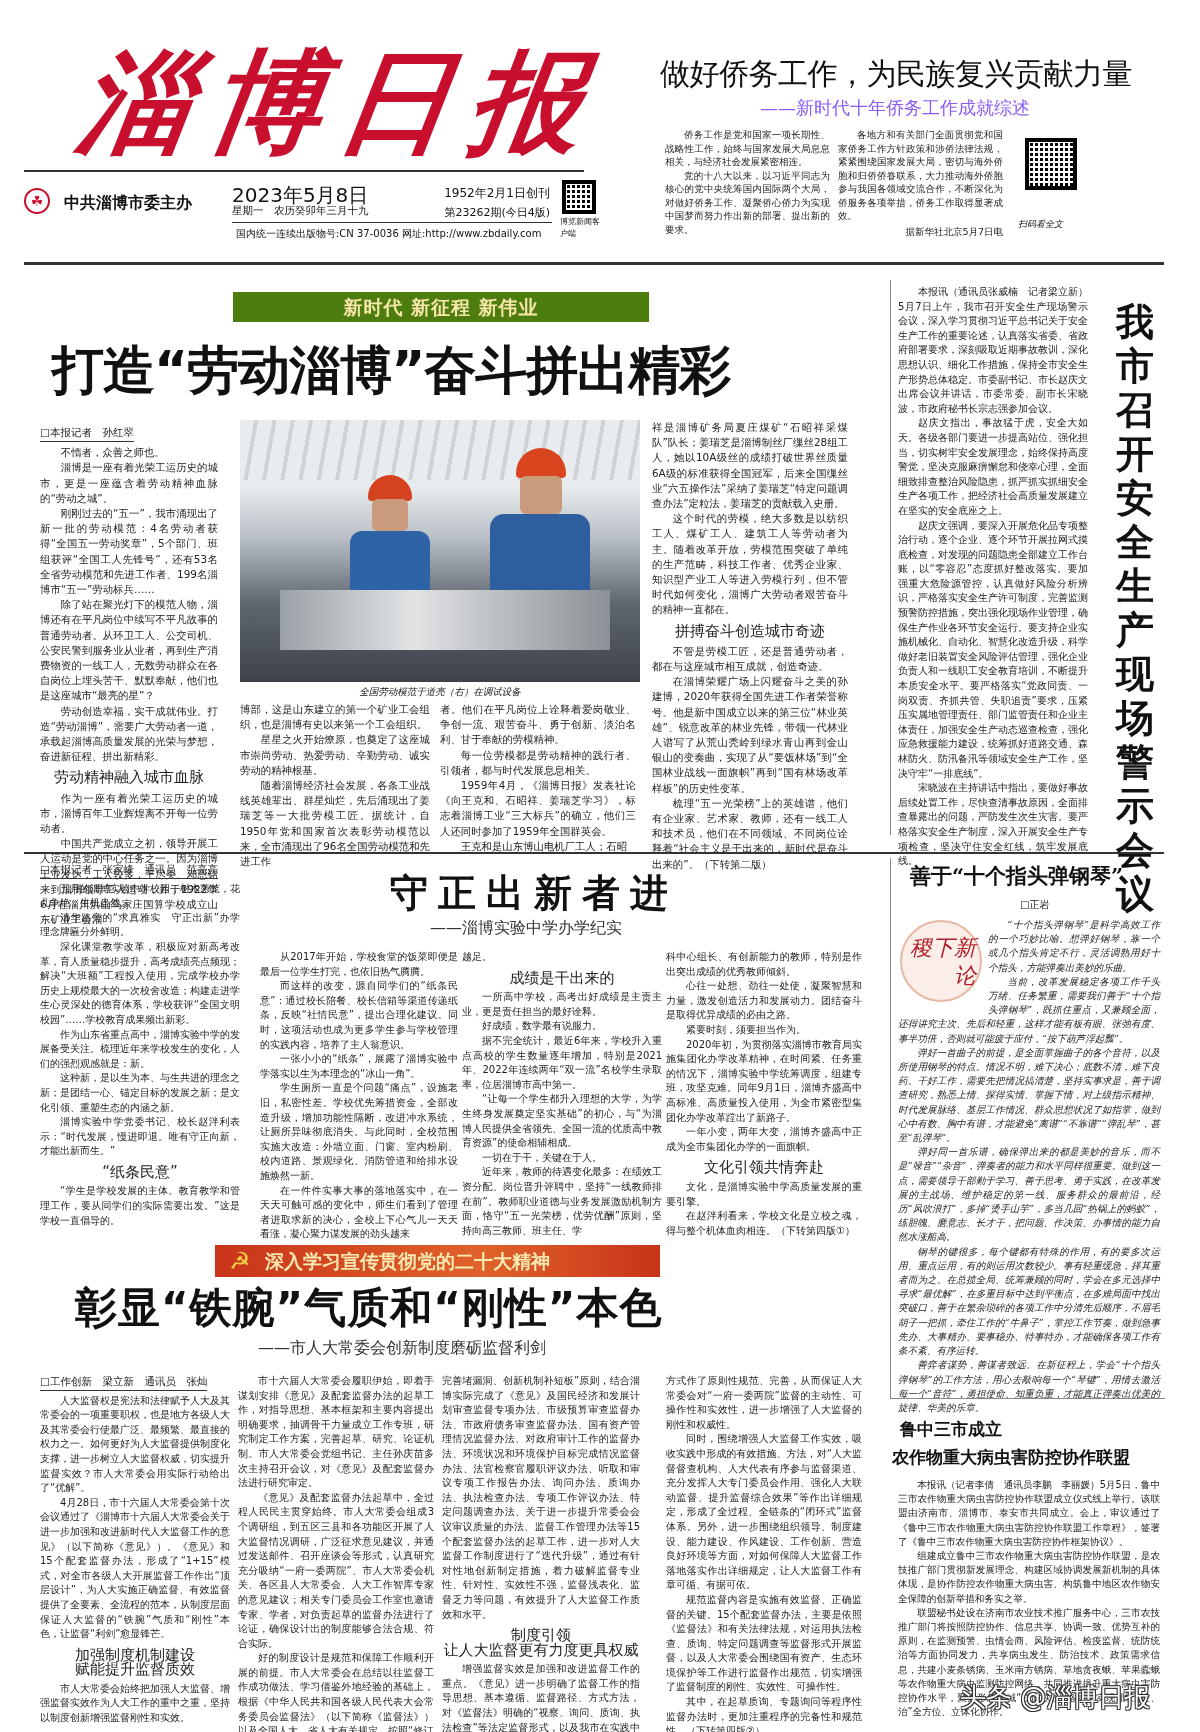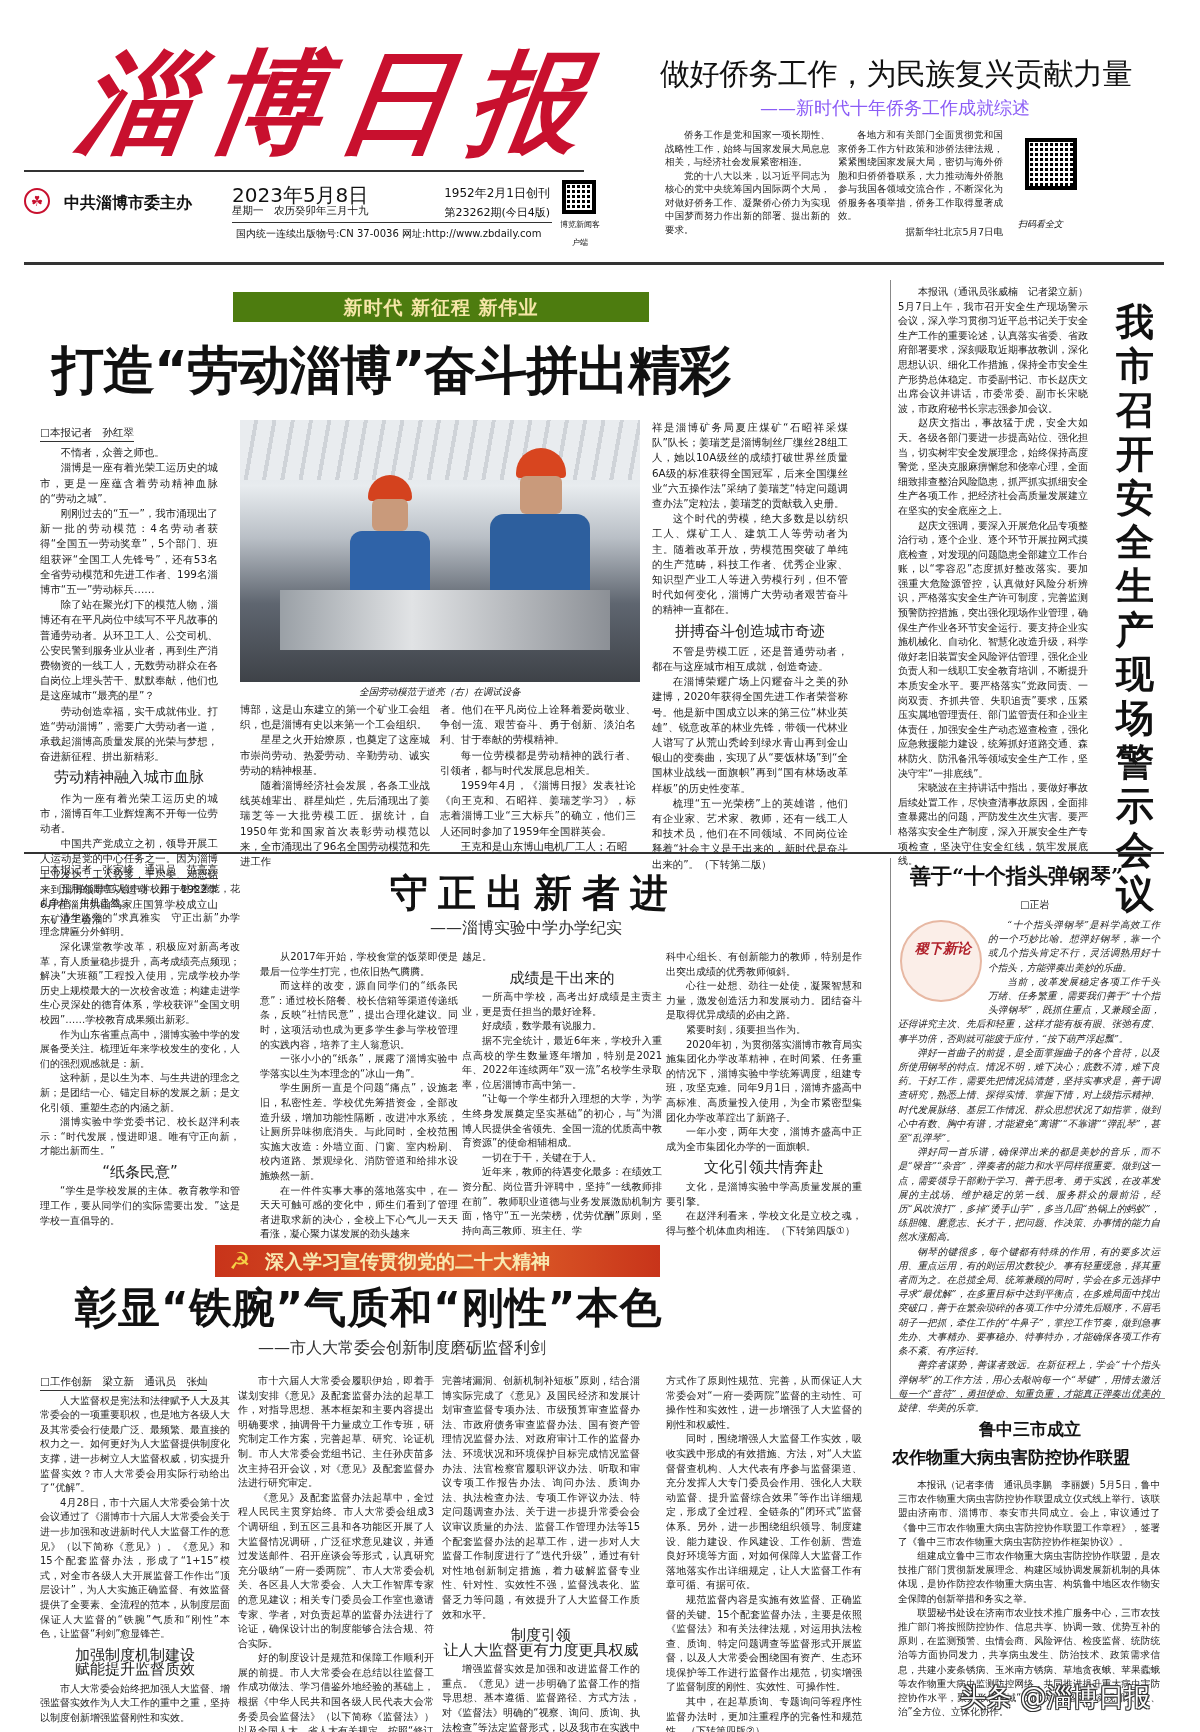--- a/index.html
+++ b/index.html
@@ -24,21 +24,21 @@
 <div class="abs rule" style="left:24px;top:170px;width:560px;height:1.5px"></div>
 <div class="abs" style="left:24px;top:188px;width:26px;height:26px;border-radius:50%;border:2px solid #c8102e;color:#c8102e;font-size:14px;text-align:center;line-height:22px;font-weight:bold">☘</div>
 <div class="abs" style="left:64px;top:193px;font-size:16px;font-weight:bold;font-family:'DejaVu Serif',serif">中共淄博市委主办</div>
 <div class="abs" style="left:232px;top:182px;font-size:20px">2023年5月8日</div>
 <div class="abs" style="left:232px;top:204px;font-size:10.5px">星期一　农历癸卯年三月十九</div>
 <div class="abs" style="left:420px;top:185px;font-size:12px;width:130px;text-align:right">1952年2月1日创刊</div>
 <div class="abs" style="left:420px;top:205px;font-size:11px;width:130px;text-align:right">第23262期(今日4版)</div>
 <div class="abs rule" style="left:232px;top:222px;width:320px;height:1px"></div>
 <div class="abs" style="left:236px;top:227px;font-size:10px;white-space:nowrap">国内统一连续出版物号:CN 37-0036  网址:http://www.zbdaily.com</div>
 <div class="abs qr2" style="left:562px;top:180px;width:34px;height:34px"></div>
-<div class="abs" style="left:560px;top:216px;width:40px;font-size:8px;line-height:18px;text-align:center">博览新闻客户端</div>
+<div class="abs" style="left:560px;top:216px;width:40px;font-size:8px;line-height:12px;">博览新闻客户端</div>
 
 <div class="abs" style="left:660px;top:54px;font-size:30px;font-family:'DejaVu Sans',sans-serif;white-space:nowrap;letter-spacing:-0.5px">做好侨务工作，为民族复兴贡献力量</div>
 <div class="abs" style="left:760px;top:96px;font-size:18px;color:#8b5cf6;white-space:nowrap">——新时代十年侨务工作成就综述</div>
 <div class="abs txt" style="left:665px;top:128px;width:165px;font-size:9.5px;line-height:13.5px">
   <p>侨务工作是党和国家一项长期性、战略性工作，始终与国家发展大局息息相关，与经济社会发展紧密相连。</p>
   <p>党的十八大以来，以习近平同志为核心的党中央统筹国内国际两个大局，对做好侨务工作、凝聚侨心侨力为实现中国梦而努力作出新的部署、提出新的要求。</p>
 </div>
 <div class="abs txt" style="left:838px;top:128px;width:165px;font-size:9.5px;line-height:13.5px">
   <p>各地方和有关部门全面贯彻党和国家侨务工作方针政策和涉侨法律法规，紧紧围绕国家发展大局，密切与海外侨胞和归侨侨眷联系，大力推动海外侨胞参与我国各领域交流合作，不断深化为侨服务各项举措，侨务工作取得显著成效。</p>
   <div style="text-align:right;margin-top:2px">据新华社北京5月7日电</div>
@@ -151,21 +151,21 @@
   <p>一年小变，两年大变，淄博齐盛高中正成为全市集团化办学的一面旗帜。</p>
   <div class="sub-h">文化引领共情奔赴</div>
   <p>文化，是淄博实验中学高质量发展的重要引擎。</p>
   <p>在赵泮利看来，学校文化是立校之魂，得与整个机体血肉相连。（下转第四版①）</p>
 </div>
 
 <div class="abs" style="left:890px;top:858px;width:1px;height:540px;background:#888"></div>
 <div class="abs serifb" style="left:910px;top:862px;font-size:21px;white-space:nowrap">善于“十个指头弹钢琴”</div>
 <div class="abs" style="left:1020px;top:898px;font-size:10px">□正岩</div>
 <div class="abs" style="left:900px;top:920px;width:82px;height:82px;border-radius:50%;border:2px solid #e7b8a3;background:#fbeee8">
-  <span style="position:absolute;left:8px;top:12px;width:66px;font-size:14px;line-height:28px;color:#b0202a;font-family:'DejaVu Serif',serif;font-style:italic;font-weight:bold;word-break:break-all;text-align:center">稷下新论</span>
+  <span style="position:absolute;left:8px;top:12px;width:66px;font-size:22px;line-height:28px;color:#b0202a;font-family:'DejaVu Serif',serif;font-style:italic;font-weight:normal;word-break:break-all;text-align:right">稷下新论</span>
 </div>
 <div class="abs txt" style="left:898px;top:918px;width:262px;font-size:9.6px;line-height:14.2px;font-family:'DejaVu Serif',serif;font-style:italic">
   <div style="float:left;width:90px;height:88px"></div>
   <p>“十个指头弹钢琴”是科学高效工作的一个巧妙比喻。想弹好钢琴，靠一个或几个指头肯定不行，灵活调熟用好十个指头，方能弹奏出美妙的乐曲。</p>
   <p>当前，改革发展稳定各项工作千头万绪、任务繁重，需要我们善于“十个指头弹钢琴”，既抓住重点，又兼顾全面，还得讲究主次、先后和轻重，这样才能有板有眼、张弛有度、事半功倍，否则就可能疲于应付，“按下葫芦浮起瓢”。</p>
   <p>弹好一首曲子的前提，是全面掌握曲子的各个音符，以及所使用钢琴的特点。情况不明，难下决心；底数不清，难下良药。干好工作，需要先把情况搞清楚，坚持实事求是，善于调查研究，熟悉上情、探得实情、掌握下情，对上级指示精神、时代发展脉络、基层工作情况、群众思想状况了如指掌，做到心中有数、胸中有谱，才能避免“离谱”“不靠谱”“弹乱琴”，甚至“乱弹琴”。</p>
   <p>弹好同一首乐谱，确保弹出来的都是美妙的音乐，而不是“噪音”“杂音”，弹奏者的能力和水平同样很重要。做到这一点，需要领导干部勤于学习、善于思考、勇于实践，在改革发展的主战场、维护稳定的第一线、服务群众的最前沿，经历“风吹浪打”，多掉“烫手山芋”，多当几回“热锅上的蚂蚁”，练胆魄、磨意志、长才干，把问题、作决策、办事情的能力自然水涨船高。</p>
   <p>钢琴的键很多，每个键都有特殊的作用，有的要多次运用、重点运用，有的则运用次数较少。事有轻重缓急，择其重者而为之。在总揽全局、统筹兼顾的同时，学会在多元选择中寻求“最优解”，在多重目标中达到平衡点，在多难局面中找出突破口，善于在繁杂琐碎的各项工作中分清先后顺序，不眉毛胡子一把抓，牵住工作的“牛鼻子”，掌控工作节奏，做到急事先办、大事精办、要事稳办、特事特办，才能确保各项工作有条不紊、有序运转。</p>
   <p>善弈者谋势，善谋者致远。在新征程上，学会“十个指头弹钢琴”的工作方法，用心去敲响每一个“琴键”，用情去激活每一个“音符”，勇担使命、知重负重，才能真正弹奏出优美的旋律、华美的乐章。</p>
 </div>
@@ -197,21 +197,21 @@
   <p>增强监督实效是加强和改进监督工作的重点。《意见》进一步明确了监督工作的指导思想、基本遵循、监督路径、方式方法，对《监督法》明确的“视察、询问、质询、执法检查”等法定监督形式，以及我市在实践中创新形成的“专题询问、专项工作评议”等监督</p>
 </div>
 <div class="abs txt" style="left:666px;top:1374px;width:196px;font-size:10px;line-height:14.6px">
   <p style="text-indent:0">方式作了原则性规范、完善，从而保证人大常委会对“一府一委两院”监督的主动性、可操作性和实效性，进一步增强了人大监督的刚性和权威性。</p>
   <p>同时，围绕增强人大监督工作实效，吸收实践中形成的有效措施、方法，对“人大监督督查机构、人大代表有序参与监督渠道、充分发挥人大专门委员会作用、强化人大联动监督、提升监督综合效果”等作出详细规定，形成了全过程、全链条的“闭环式”监督体系。另外，进一步围绕组织领导、制度建设、能力建设、作风建设、工作创新、营造良好环境等方面，对如何保障人大监督工作落地落实作出详细规定，让人大监督工作有章可循、有据可依。</p>
   <p>规范监督内容是实施有效监督、正确监督的关键。15个配套监督办法，主要是依照《监督法》和有关法律法规，对运用执法检查、质询、特定问题调查等监督形式开展监督，以及人大常委会围绕国有资产、生态环境保护等工作进行监督作出规范，切实增强了监督制度的刚性、实效性、可操作性。</p>
   <p>其中，在起草质询、专题询问等程序性监督办法时，更加注重程序的完备性和规范性。（下转第四版②）</p>
 </div>
 
 <div class="abs" style="left:890px;top:1398px;width:275px;height:1px;background:#888"></div>
-<div class="abs serifb" style="left:900px;top:1418px;width:260px;text-align:center;font-size:17px">鲁中三市成立</div>
+<div class="abs serifb" style="left:900px;top:1418px;width:260px;font-size:17px">鲁中三市成立</div>
 <div class="abs serifb" style="left:892px;top:1446px;width:275px;text-align:left;font-size:17px;white-space:nowrap">农作物重大病虫害防控协作联盟</div>
 <div class="abs txt" style="left:898px;top:1478px;width:262px;font-size:9.6px;line-height:14.2px">
   <p>本报讯（记者李倩　通讯员李鹏　李丽媛）5月5日，鲁中三市农作物重大病虫害防控协作联盟成立仪式线上举行。该联盟由济南市、淄博市、泰安市共同成立。会上，审议通过了《鲁中三市农作物重大病虫害防控协作联盟工作章程》，签署了《鲁中三市农作物重大病虫害防控协作框架协议》。</p>
   <p>组建成立鲁中三市农作物重大病虫害防控协作联盟，是农技推广部门贯彻新发展理念、构建区域协调发展新机制的具体体现，是协作防控农作物重大病虫害、构筑鲁中地区农作物安全保障的创新举措和务实之举。</p>
   <p>联盟秘书处设在济南市农业技术推广服务中心，三市农技推广部门将按照防控协作、信息共享、协调一致、优势互补的原则，在监测预警、虫情会商、风险评估、检疫监督、统防统治等方面协同发力，共享病虫发生、防治技术、政策需求信息，共建小麦条锈病、玉米南方锈病、草地贪夜蛾、苹果蠹蛾等农作物重大病虫监测防控网络，共同推进提升重大病虫害防控协作水平，聚力形成区域“联防联控”格局，实现“防、控、治”全方位、立体化协作。</p>
 </div>
 
 <div class="abs" style="left:960px;top:1680px;font-size:26px;font-weight:normal;color:#fff;text-shadow:-1px -1px 0 #333,1px -1px 0 #333,-1px 1px 0 #333,1px 1px 0 #333;white-space:nowrap">头条 @淄博日报</div>
 
 </body></html>

